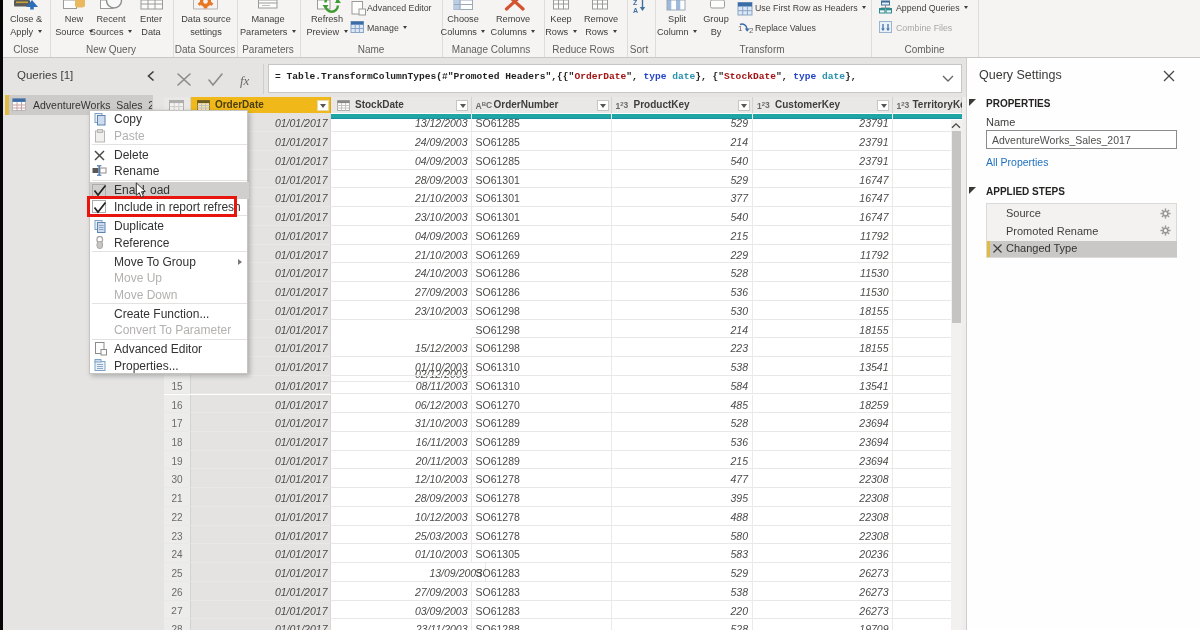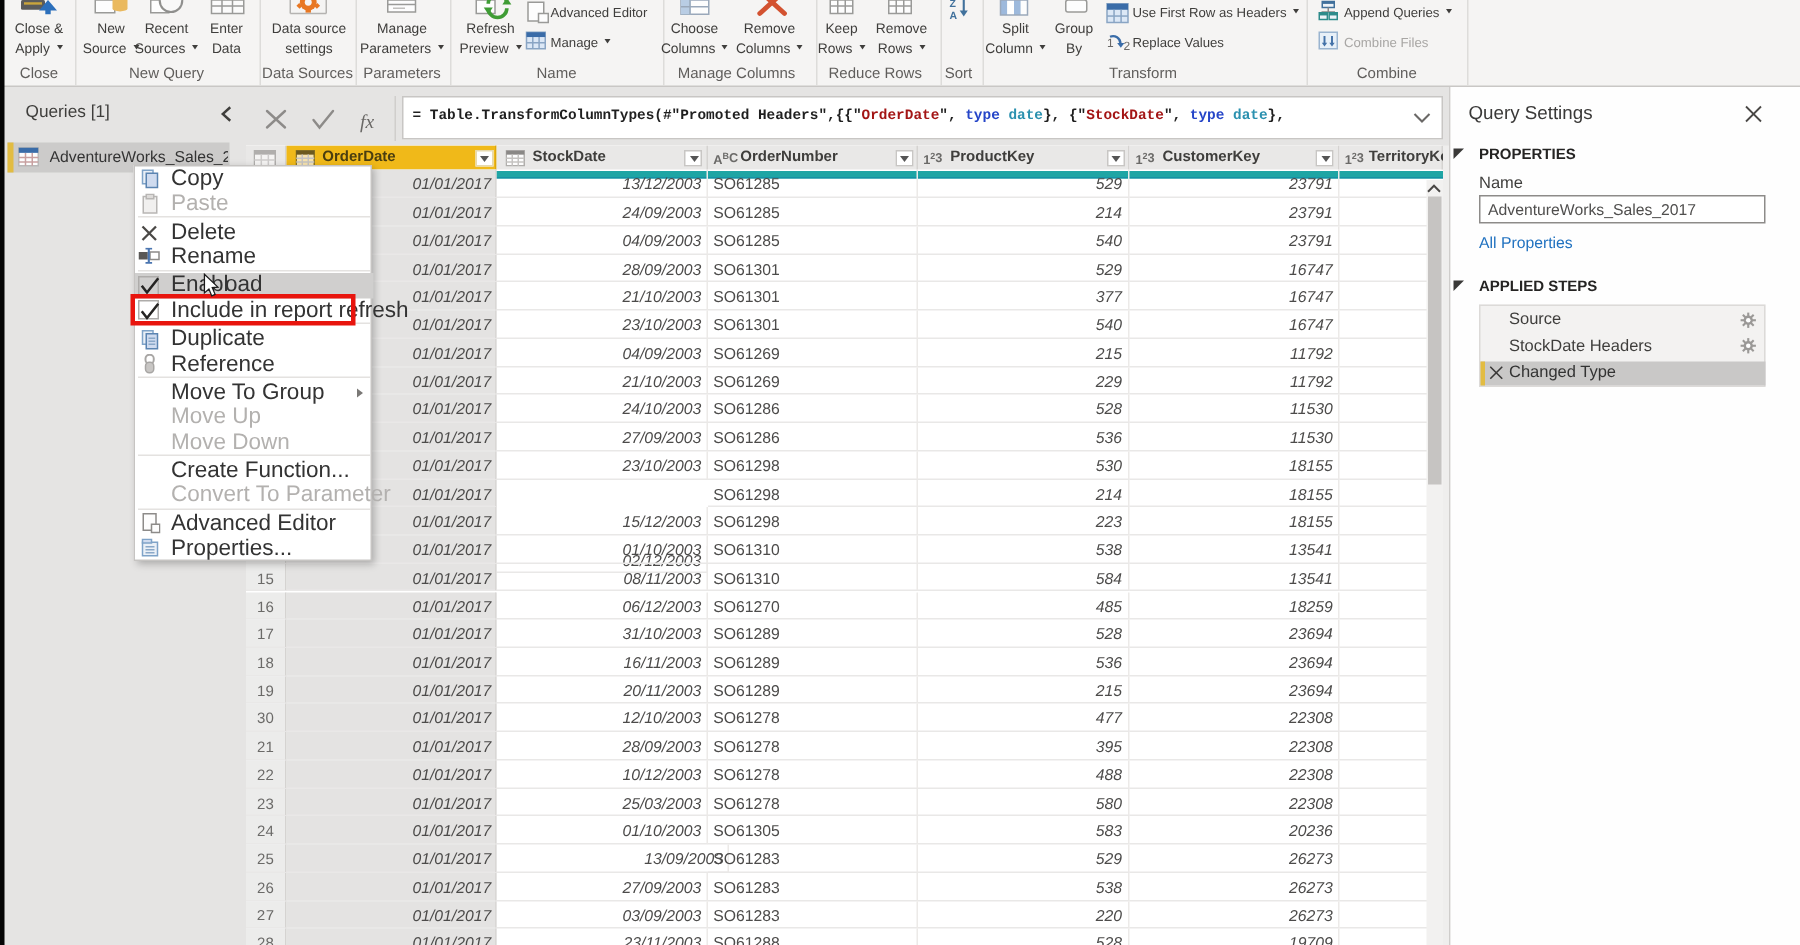--- a/index.html
+++ b/index.html
@@ -543,21 +543,21 @@
 <div class="abs" style="left:969px;top:99px;width:0;height:0;border-top:7px solid #3a3938;border-right:7px solid transparent;"></div>
 <div class="abs" style="left:986px;top:98px;font-size:10px;font-weight:bold;color:#252423;">PROPERTIES</div>
 <div class="abs" style="left:986px;top:116px;font-size:11px;color:#3f3e3c;">Name</div>
 <div class="abs" style="left:986px;top:130px;width:191px;height:19px;background:#fff;border:1px solid #8d8b89;"></div>
 <div class="abs" style="left:992px;top:134px;font-size:10.5px;color:#504f4e;">AdventureWorks_Sales_2017</div>
 <div class="abs" style="left:986px;top:156px;font-size:10.5px;color:#2172c0;">All Properties</div>
 <div class="abs" style="left:969px;top:187px;width:0;height:0;border-top:7px solid #3a3938;border-right:7px solid transparent;"></div>
 <div class="abs" style="left:986px;top:186px;font-size:10px;font-weight:bold;color:#252423;">APPLIED STEPS</div>
 <div class="abs" style="left:986px;top:202.5px;width:191px;height:55px;background:#f3f2f1;border:1px solid #dcdad8;"></div>
 <div class="abs" style="left:1006px;top:207px;font-size:11px;color:#3f3e3c;">Source</div>
-<div class="abs" style="left:1006px;top:224.5px;font-size:11px;color:#3f3e3c;">StockDate Headers</div>
+<div class="abs" style="left:1006px;top:224.5px;font-size:11px;color:#3f3e3c;">Promoted Rename</div>
 <div class="abs" style="left:986.5px;top:240.5px;width:190px;height:16.5px;background:#c9c8c7;"></div>
 <div class="abs" style="left:986.5px;top:240.5px;width:3px;height:16.5px;background:#e2bc42;"></div>
 <svg class="abs" style="left:993px;top:244px;" width="9" height="9" viewBox="0 0 9 9">
     <g stroke="#3a3938" stroke-width="1.1">
       <line x1="0.5" y1="0.5" x2="8.5" y2="8.5"></line>
       <line x1="8.5" y1="0.5" x2="0.5" y2="8.5"></line>
     </g>
   </svg>
 <div class="abs" style="left:1006px;top:242px;font-size:11px;color:#333;">Changed Type</div>
 <svg class="abs" style="left:1160px;top:208px;" width="11" height="11" viewBox="0 0 11 11">
@@ -576,21 +576,21 @@
       <rect x="4.8" y="0.4" width="1.4" height="10.2"></rect>
       <rect x="0.4" y="4.8" width="10.2" height="1.4"></rect>
       <rect x="4.8" y="0.4" width="1.4" height="10.2" transform="rotate(45 5.5 5.5)"></rect>
       <rect x="4.8" y="0.4" width="1.4" height="10.2" transform="rotate(-45 5.5 5.5)"></rect>
     </g>
     <circle cx="5.5" cy="5.5" r="1.5" fill="#fefefe"></circle>
   </svg>
 
 <style>
  .menu { position:absolute; left:89px; top:109.8px; width:158.5px; height:264.5px; background:#fff; border:1px solid #c6c4c2; box-shadow:2px 2px 5px rgba(0,0,0,0.25); }
- .mi { position:absolute; left:0; width:158.5px; height:16.5px; line-height:16.5px; font-size:15px; color:#333;text-align:center; }
+ .mi { position:absolute; left:0; width:158.5px; height:16.5px; line-height:16.5px; font-size:12px; color:#333;text-align:center; }
  .mi span { position:absolute; left:24px; white-space:nowrap; }
  .dis { color:#b3b1af; }
  .msep { position:absolute; left:2px; width:154.5px; height:1px; background:#e4e2e0; }
 </style>
 <div class="menu">
  <div class="mi" style="top:0.5px;">
       <svg class="mico" width="14" height="14" style="position:absolute;left:3px;top:1px;">
         <rect x="2" y="1.5" width="7" height="9" fill="#eaf0f7" stroke="#7fa3c8"></rect>
         <rect x="4.5" y="3.5" width="7.5" height="9.5" fill="#cfdbef" stroke="#5b84b1"></rect>
       </svg>

